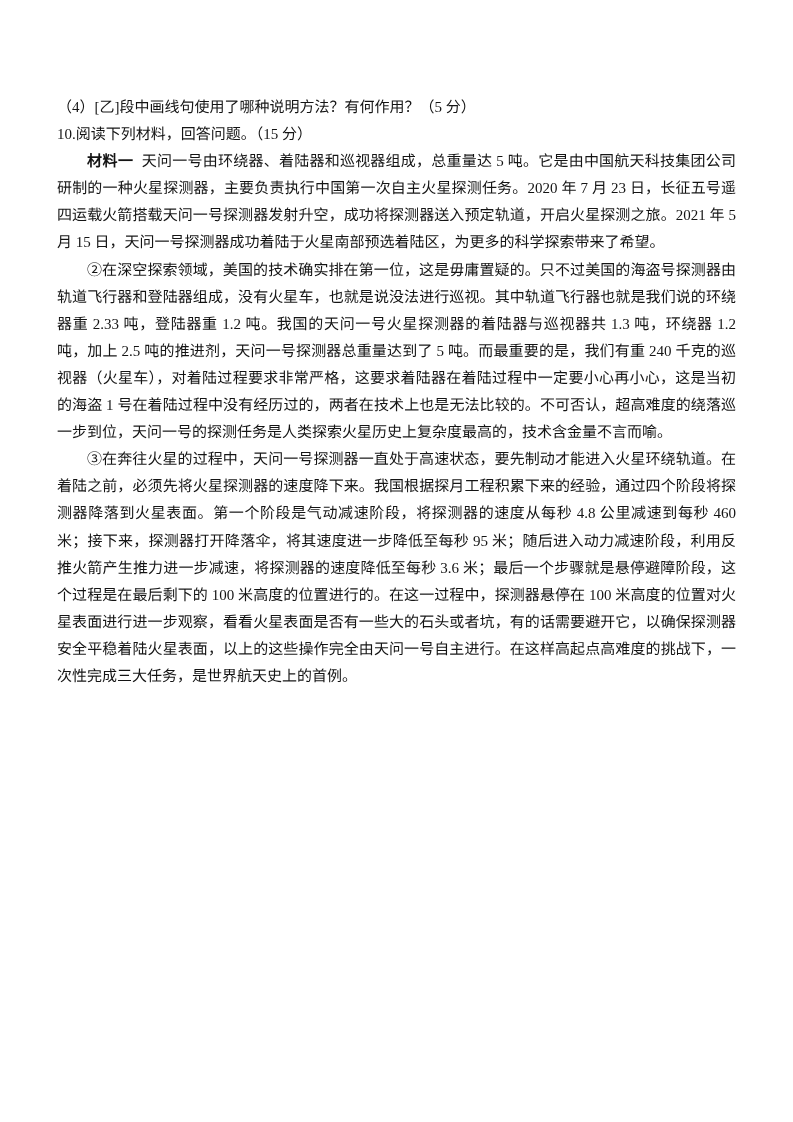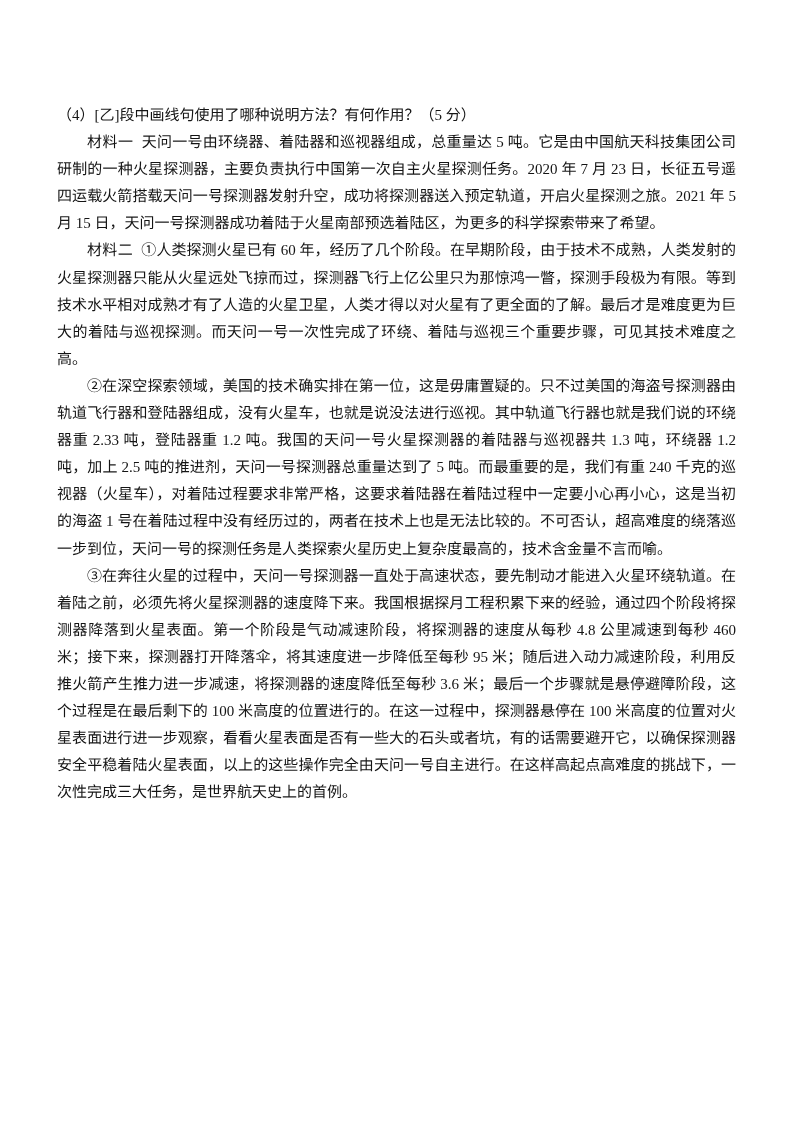--- a/index.html
+++ b/index.html
@@ -4,58 +4,58 @@
 <style>
   html, body {
     margin: 0;
     padding: 0;
     background: #ffffff;
   }
   .page {
     width: 793px;
     height: 792px;
     box-sizing: border-box;
-    margin: 12px auto;
+    margin: 4px auto;
     background: #ffffff;
     padding: 90px 57px 0 57px;
     font-family: "Liberation Serif", "DejaVu Serif", serif;
     font-size: 15px;
     line-height: 27.1px;
     color: #141414;
     text-align: justify;
     overflow: hidden;
   }
   .para {
     margin: 0;
     padding: 0;
   }
   .indent {
     text-indent: 2em;
   }
   .label {
-    font-weight: 400;
+    font-weight: 700;
     margin-right: 0.55em;
     letter-spacing: 0.02em;
   }
   .underline {
     text-underline-offset: 4px;
     text-decoration-thickness: 1px;
   }
 </style>
 </head>
 <body>
 
 <div class="page">
 
   <p class="para">（4）[乙]段中画线句使用了哪种说明方法？有何作用？（5 分）</p>
 
 
+  <p class="para">10.阅读下列材料，回答问题。（15 分）</p>
 
   <p class="para indent"><span class="label">材料一</span><span class="underline">天问一号由环绕器、着陆器和巡视器组成，总重量达 5 吨。它是由中国航天科技集团公司研制的一种火星探测器，主要负责执行中国第一次自主火星探测任务。</span><span>2020 年 7 月 23 日，长征五号遥四运载火箭搭载天问一号探测器发射升空，成功将探测器送入预定轨道，开启火星探测之旅。2021 年 5 月 15 日，天问一号探测器成功着陆于火星南部预选着陆区，为更多的科学探索带来了希望。</span></p>
 
-  <p class="para indent"><span class="label">材料二</span><span>①人类探测火星已有 60 年，经历了几个阶段。在早期阶段，由于技术不成熟，人类发射的火星探测器只能从火星远处飞掠而过，探测器飞行上亿公里只为那惊鸿一瞥，探测手段极为有限。等到技术水平相对成熟才有了人造的火星卫星，人类才得以对火星有了更全面的了解。最后才是难度更为巨大的着陆与巡视探测。而天问一号一次性完成了环绕、着陆与巡视三个重要步骤，可见其技术难度之高。</span></p>
 
   <p class="para indent">②在深空探索领域，美国的技术确实排在第一位，这是毋庸置疑的。只不过美国的海盗号探测器由轨道飞行器和登陆器组成，没有火星车，也就是说没法进行巡视。其中轨道飞行器也就是我们说的环绕器重 2.33 吨，登陆器重 1.2 吨。我国的天问一号火星探测器的着陆器与巡视器共 1.3 吨，环绕器 1.2 吨，加上 2.5 吨的推进剂，天问一号探测器总重量达到了 5 吨。而最重要的是，我们有重 240 千克的巡视器（火星车），对着陆过程要求非常严格，这要求着陆器在着陆过程中一定要小心再小心，这是当初的海盗 1 号在着陆过程中没有经历过的，两者在技术上也是无法比较的。不可否认，超高难度的绕落巡一步到位，天问一号的探测任务是人类探索火星历史上复杂度最高的，技术含金量不言而喻。</p>
 
   <p class="para indent">③在奔往火星的过程中，天问一号探测器一直处于高速状态，要先制动才能进入火星环绕轨道。在着陆之前，必须先将火星探测器的速度降下来。我国根据探月工程积累下来的经验，通过四个阶段将探测器降落到火星表面。第一个阶段是气动减速阶段，将探测器的速度从每秒 4.8 公里减速到每秒 460 米；接下来，探测器打开降落伞，将其速度进一步降低至每秒 95 米；随后进入动力减速阶段，利用反推火箭产生推力进一步减速，将探测器的速度降低至每秒 3.6 米；最后一个步骤就是悬停避障阶段，这个过程是在最后剩下的 100 米高度的位置进行的。在这一过程中，探测器悬停在 100 米高度的位置对火星表面进行进一步观察，看看火星表面是否有一些大的石头或者坑，有的话需要避开它，以确保探测器安全平稳着陆火星表面，以上的这些操作完全由天问一号自主进行。在这样高起点高难度的挑战下，一次性完成三大任务，是世界航天史上的首例。</p>
 
 
 </div>
 
 </body></html>

